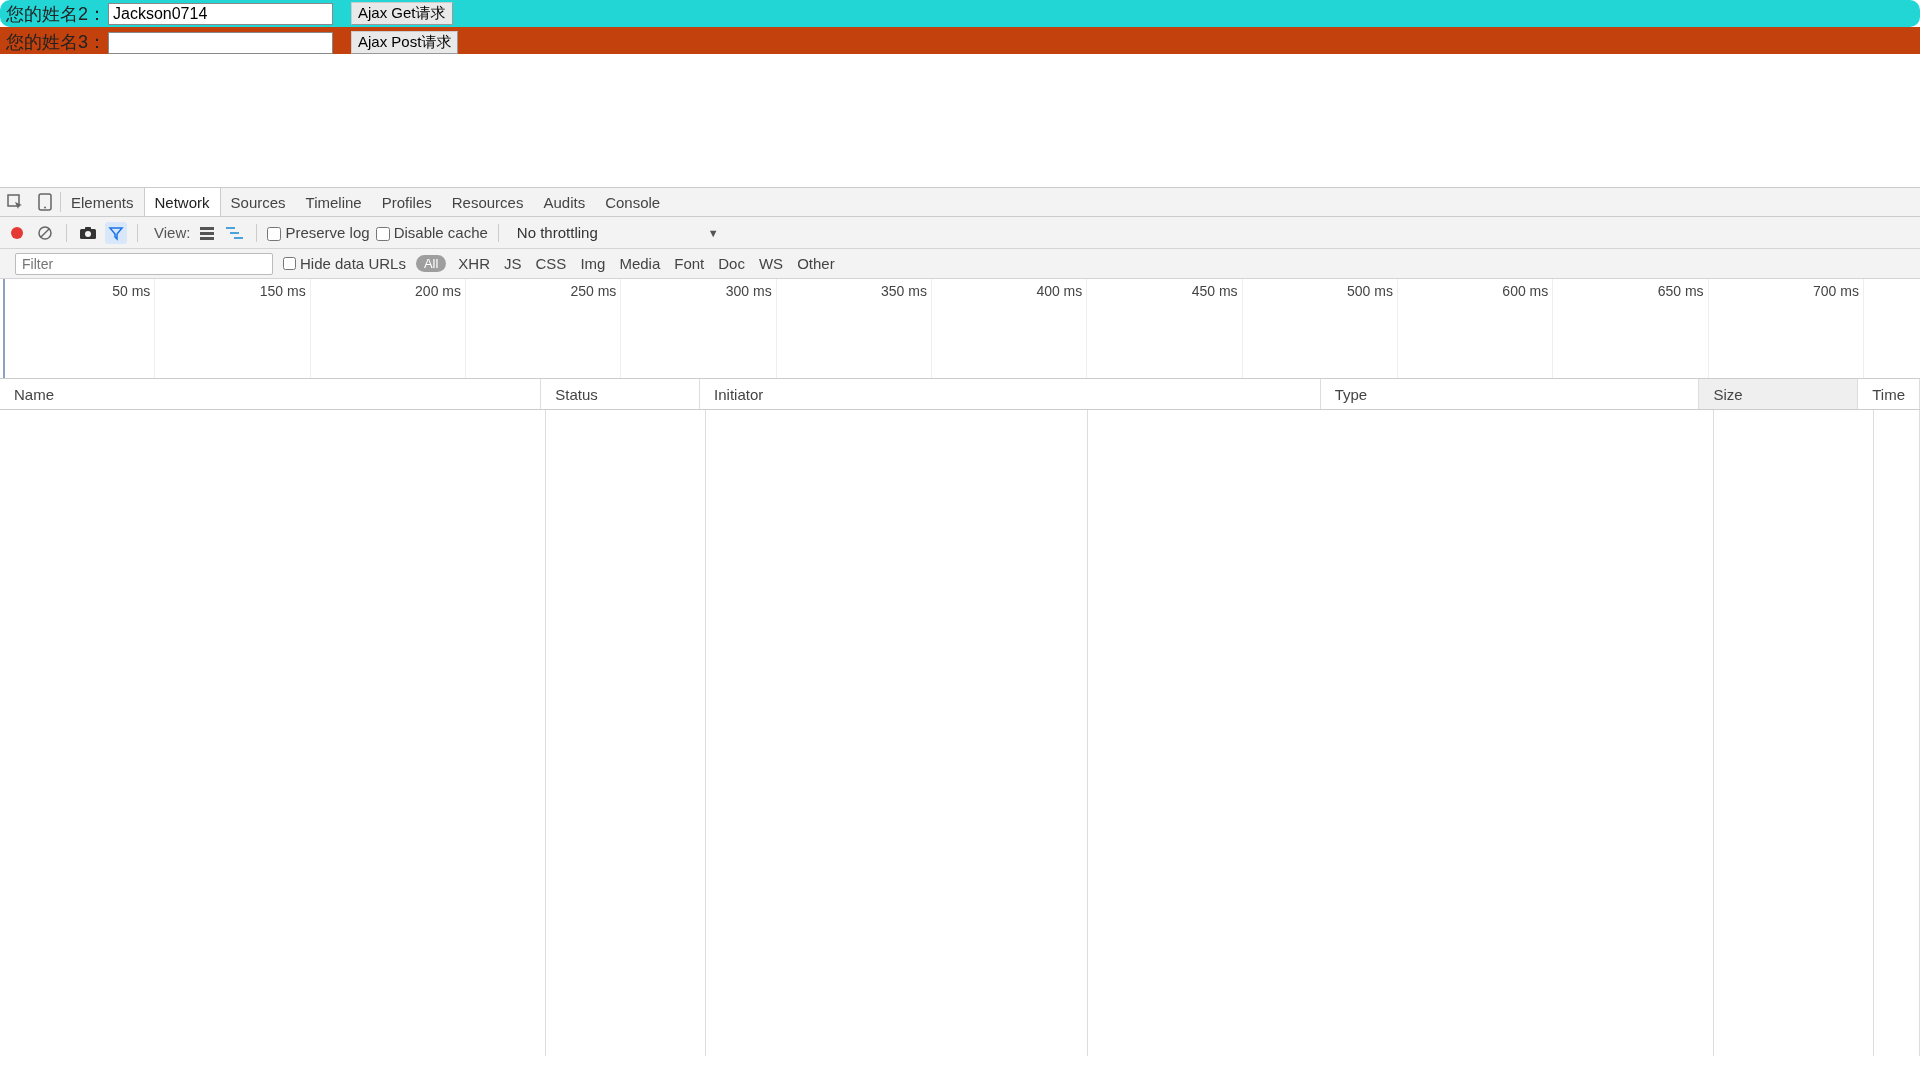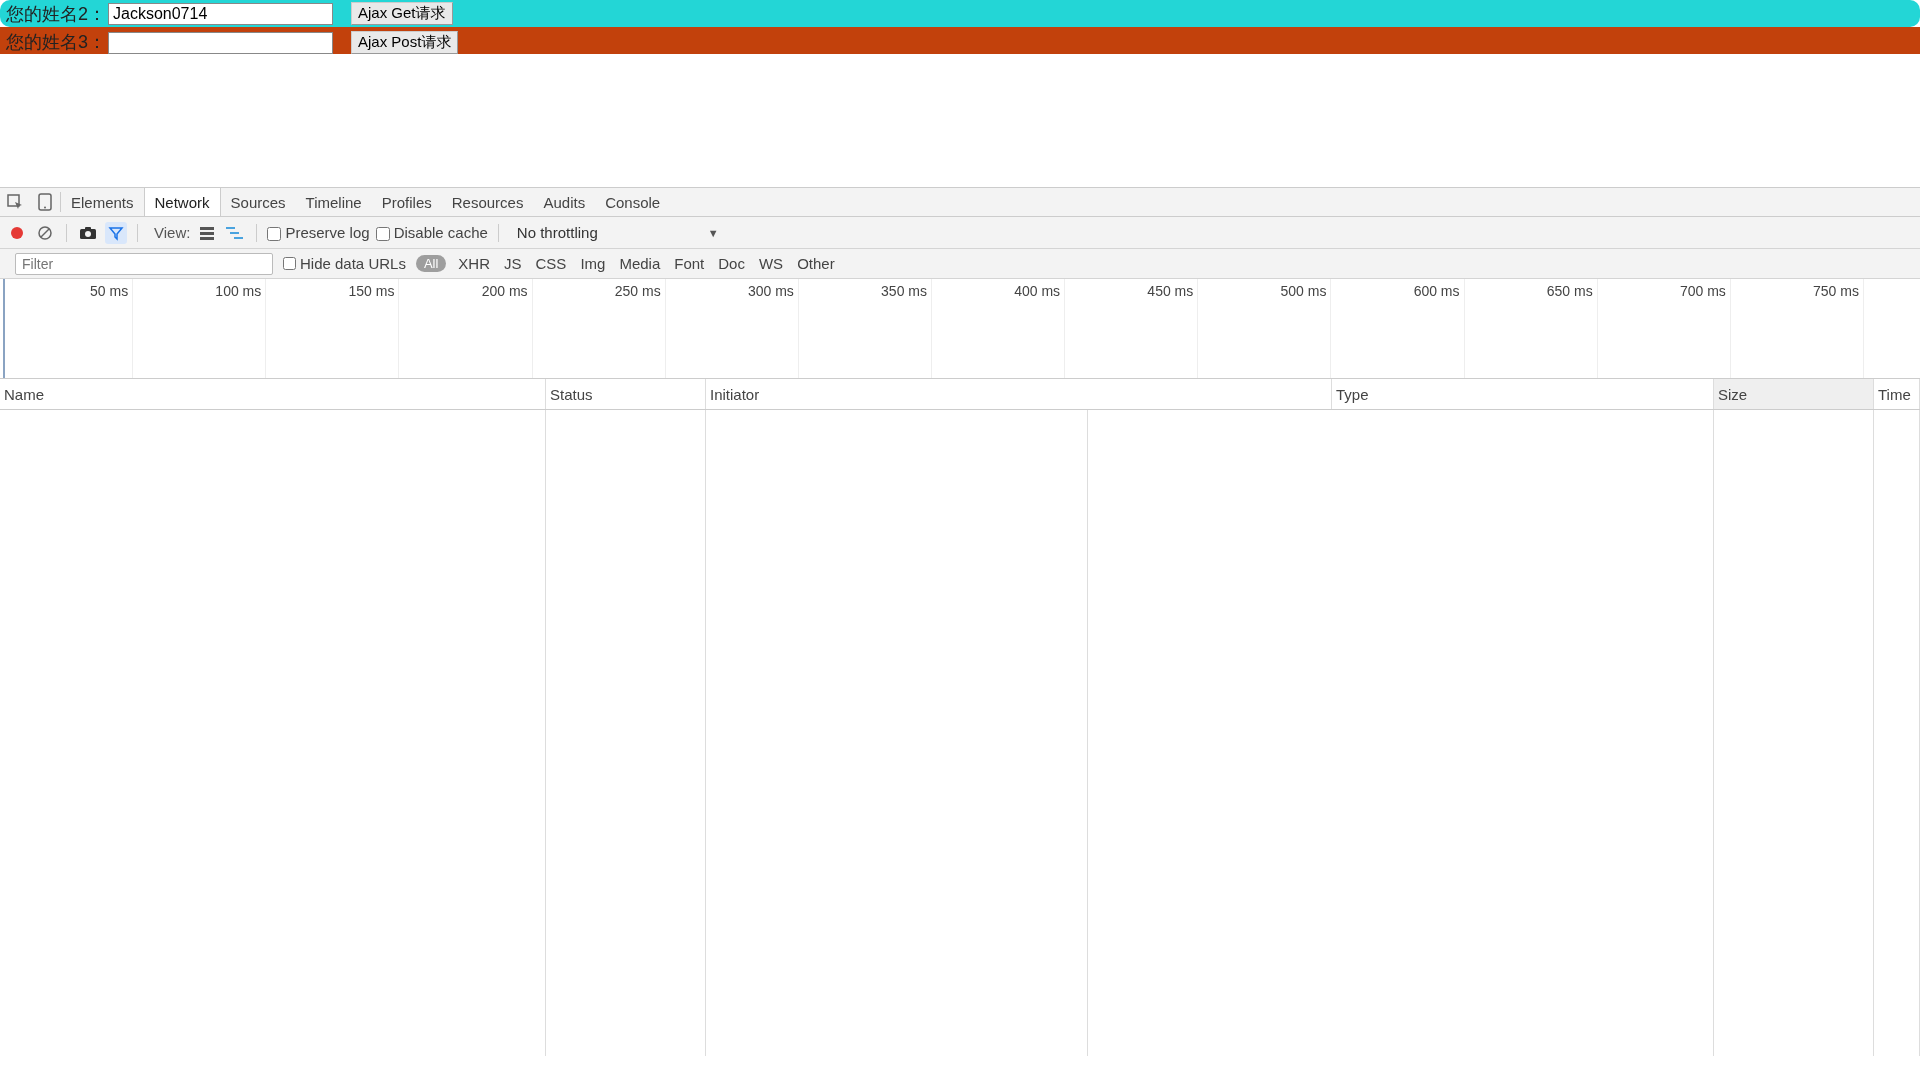--- a/index.html
+++ b/index.html
@@ -59,21 +59,21 @@
 
   
   .dt-timeline { height: 100px; border-bottom: 1px solid #ccc; position: relative; background: #fff; overflow: hidden; }
   .dt-timeline .ticks { position: absolute; left: 0; right: 56px; top: 0; bottom: 0; display: flex; }
   .dt-timeline .tick { flex: 1 1 0; border-right: 1px solid #eee; position: relative; }
   .dt-timeline .tick span { position: absolute; top: 4px; right: 4px; font-size: 14px; color: #444; white-space: nowrap; }
   .dt-timeline .left-edge { position: absolute; left: 3px; top: 0; bottom: 0; width: 2px; background: #8aa3c2; }
 
   
   .dt-grid-head { display: flex; height: 31px; border-bottom: 1px solid #ccc; background: #fff; font-size: 15px; color: #444; }
-  .dt-grid-head .col { border-right: 1px solid #ddd; padding: 5px 4px; display: flex; align-items: center; }
+  .dt-grid-head .col { border-right: 1px solid #ddd; padding: 5px 14px; display: flex; align-items: center; }
   .dt-grid-head .col.sorted { background: #efefef; }
   .col-name { width: 546px; }
   .col-status { width: 160px; }
   .col-type { width: 382px; }
   .col-initiator { width: 626px; }
   .col-size { width: 160px; }
   .col-time { flex: 1; }
 
   
   .dt-grid-body { display: flex; height: 646px; background: #fff; }
@@ -201,23 +201,20 @@
     <span class="flt">Other</span>
   </div>
 
   <div class="dt-timeline">
     <div class="left-edge"></div>
     <div class="ticks">
       <div class="tick">
           <span>50 ms</span>
         </div>
       <div class="tick">
-          <span>100 ms</span>
-        </div>
-      <div class="tick">
           <span>150 ms</span>
         </div>
       <div class="tick">
           <span>200 ms</span>
         </div>
       <div class="tick">
           <span>250 ms</span>
         </div>
       <div class="tick">
           <span>300 ms</span>
@@ -235,23 +232,20 @@
           <span>500 ms</span>
         </div>
       <div class="tick">
           <span>600 ms</span>
         </div>
       <div class="tick">
           <span>650 ms</span>
         </div>
       <div class="tick">
           <span>700 ms</span>
-        </div>
-      <div class="tick">
-          <span>750 ms</span>
         </div>
     </div>
   </div>
 
   <div class="dt-grid-head">
     <div class="col col-name">Name</div>
     <div class="col col-status">Status</div>
     <div class="col col-initiator">Initiator</div>
     <div class="col col-type">Type</div>
     <div class="col col-size sorted">Size</div>

